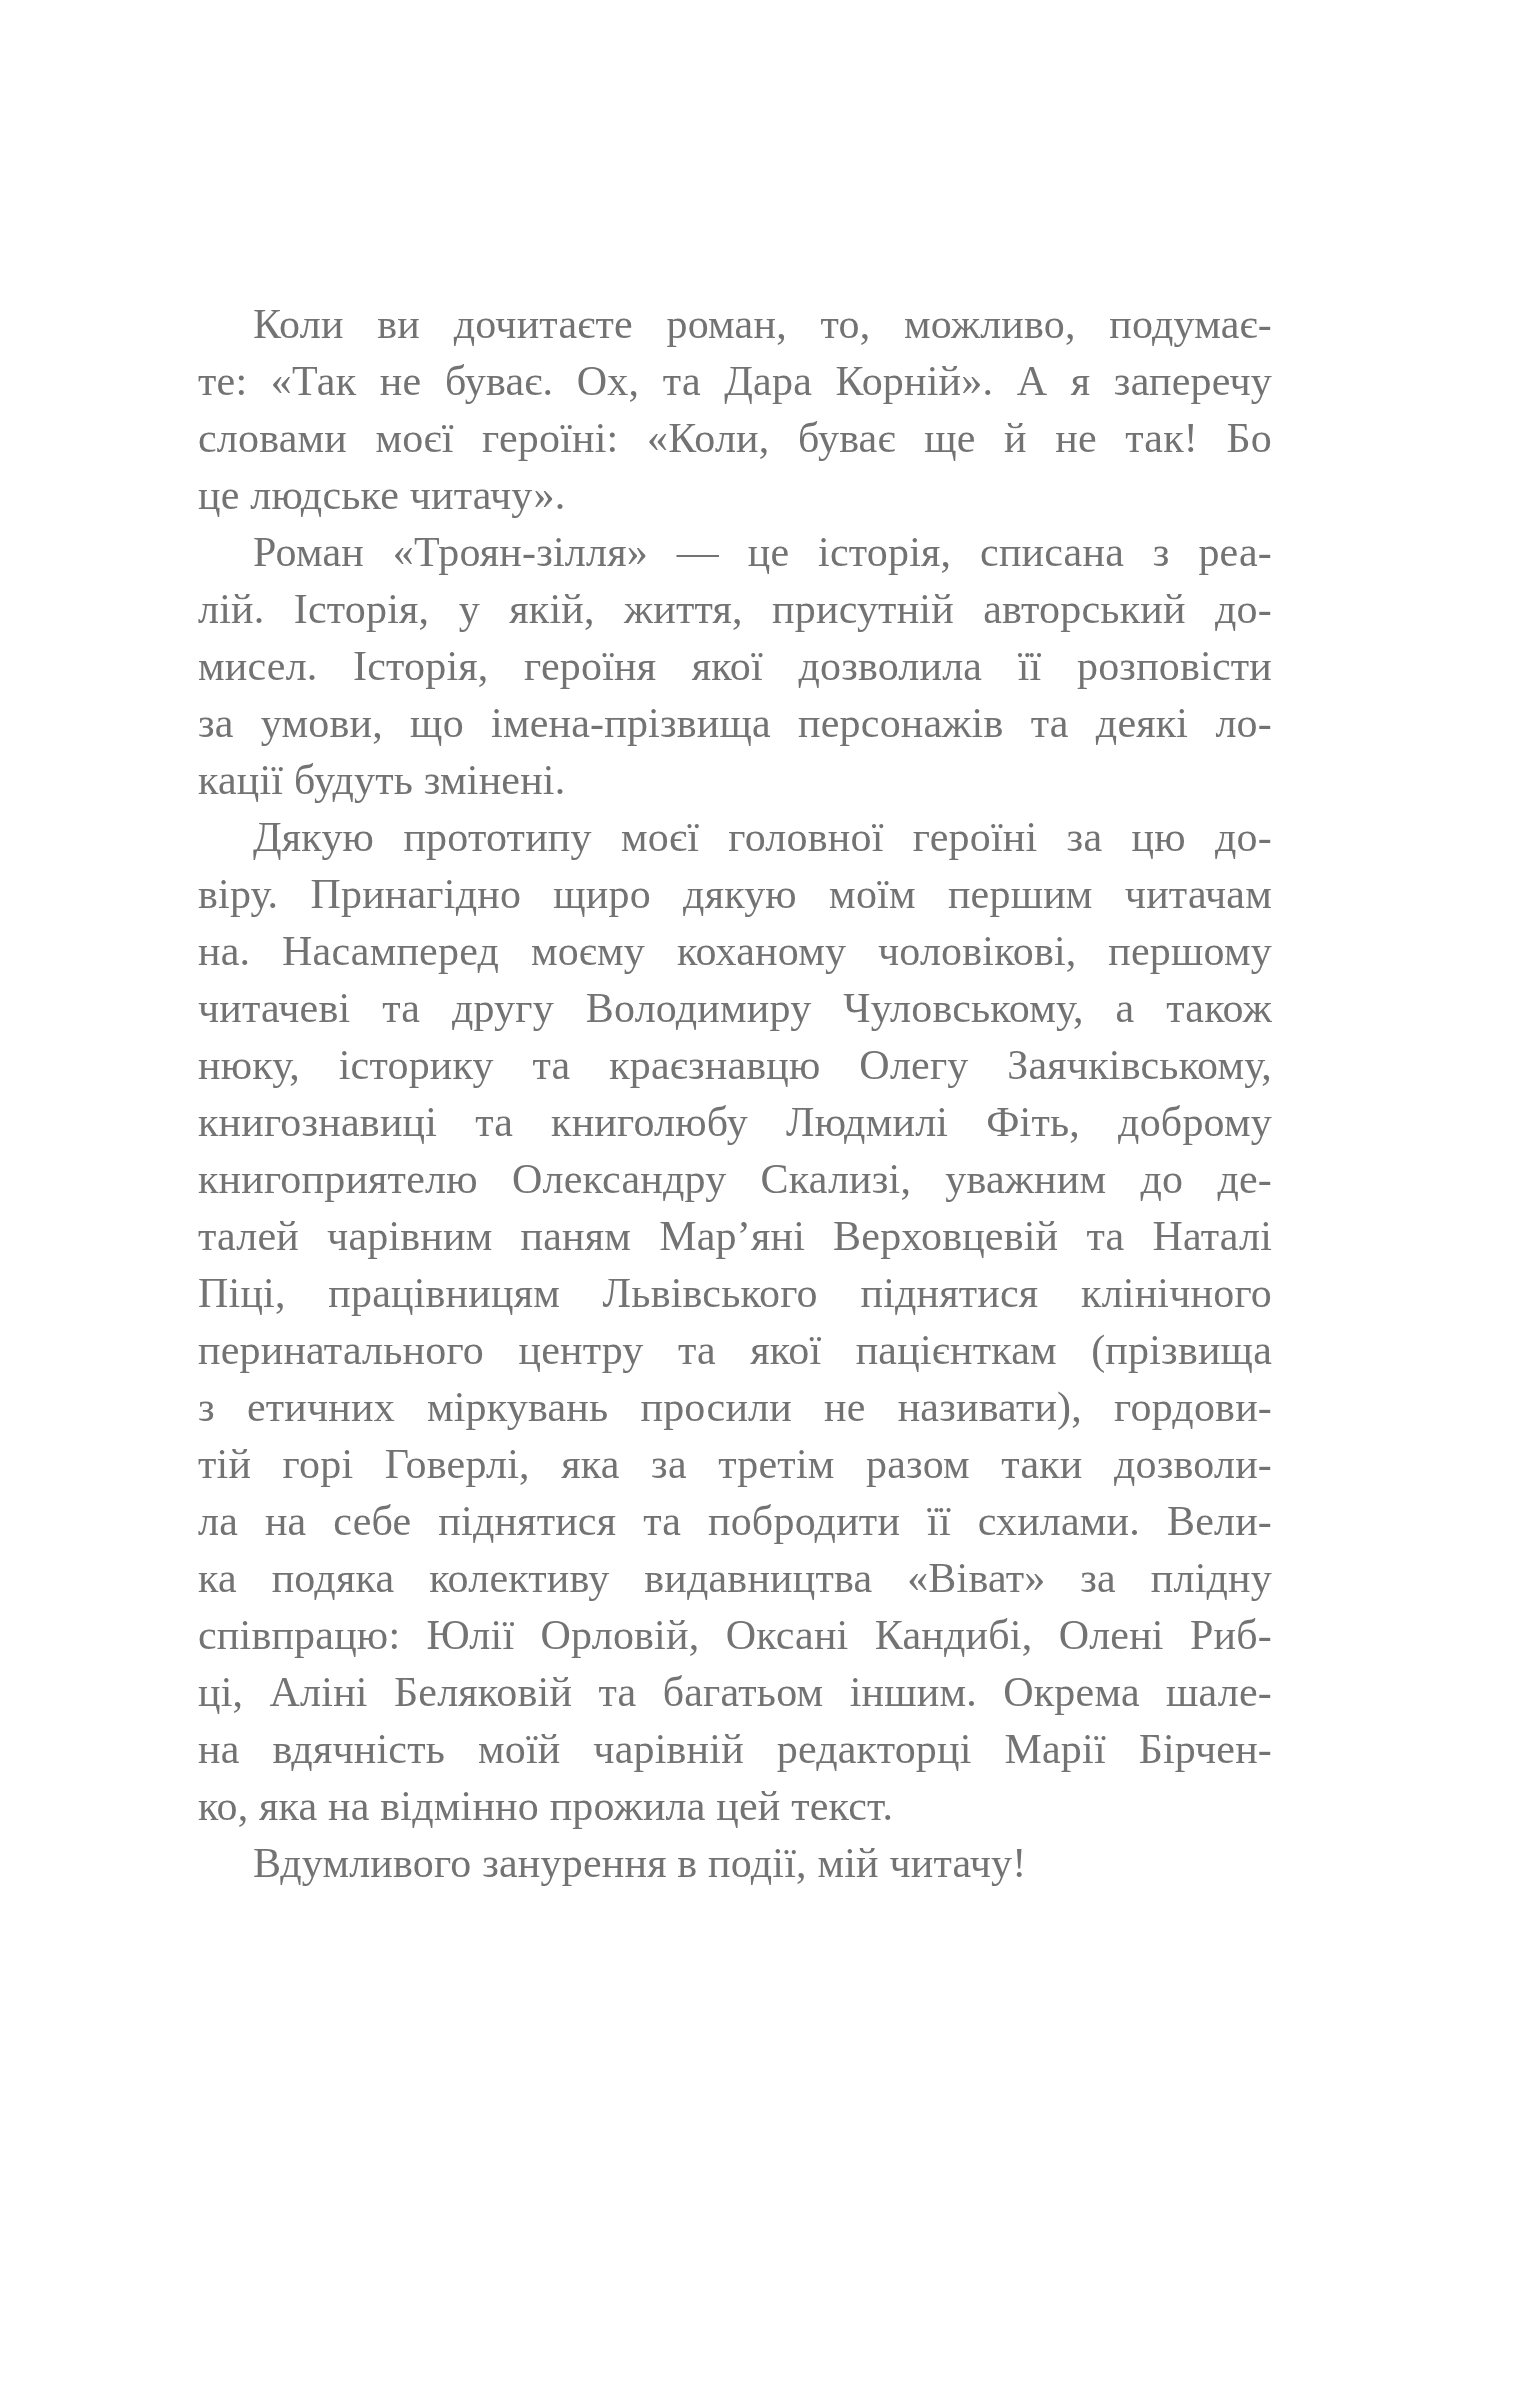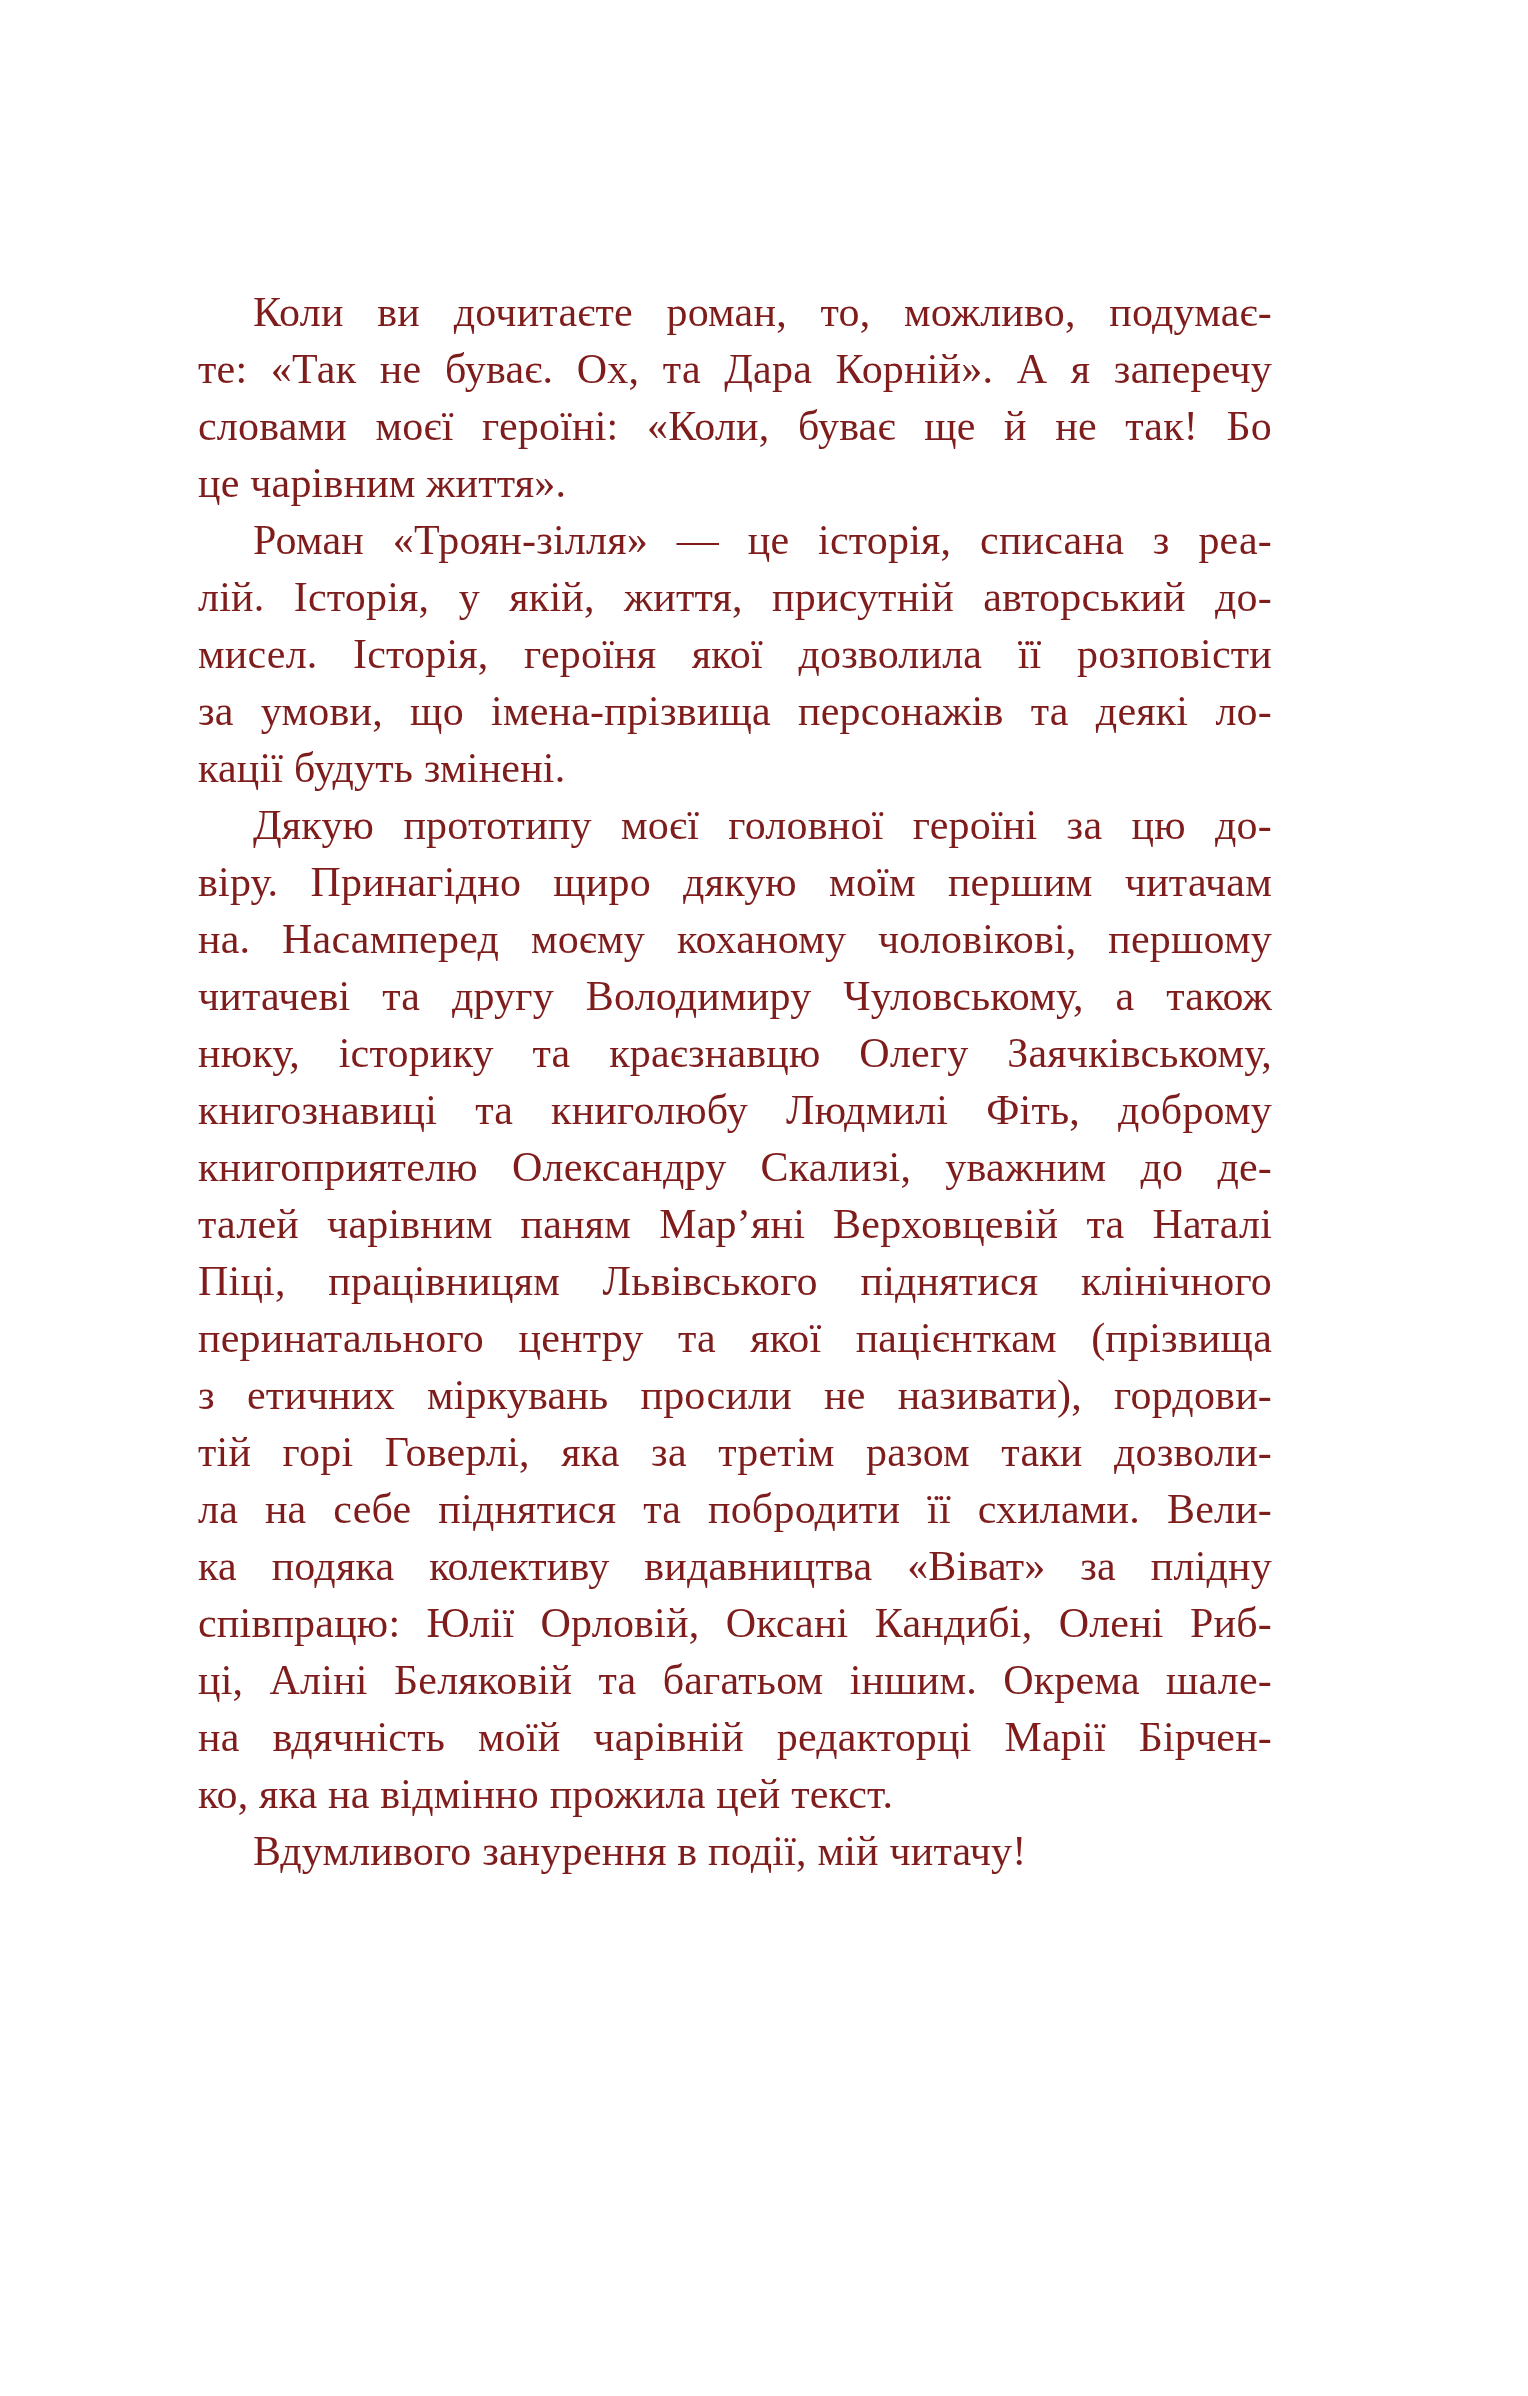--- a/index.html
+++ b/index.html
@@ -15,23 +15,23 @@
     overflow: hidden;
   }
   .page {
     position: absolute;
     inset: 0;
     background: #ffffff;
   }
   .text-block {
     position: absolute;
     left: 198px;
-    top: 284px;
+    top: 296px;
     width: 1074px;
-    color: #7f1d1d;
+    color: #737373;
     font-size: 42px;
     line-height: 57px;
     letter-spacing: 0.2px;
   }
   .paragraph {
     margin: 0;
     padding: 0;
   }
   .line {
     text-align: justify;
@@ -49,21 +49,21 @@
 </style>
 </head>
 <body>
 
 <div class="page">
   <div class="text-block" id="text-block">
       <div class="paragraph">
         <div class="line indent">Коли ви дочитаєте роман, то, можливо, подумає-</div>
         <div class="line">те: «Так не буває. Ох, та Дара Корній». А я заперечу</div>
         <div class="line">словами моєї героїні: «Коли, буває ще й не так! Бо</div>
-        <div class="line last">це чарівним життя».</div>
+        <div class="line last">це людське читачу».</div>
       </div>
       <div class="paragraph">
         <div class="line indent">Роман «Троян-зілля» — це історія, списана з реа-</div>
         <div class="line">лій. Історія, у якій, життя, присутній авторський до-</div>
         <div class="line">мисел. Історія, героїня якої дозволила її розповісти</div>
         <div class="line">за умови, що імена-прізвища персонажів та деякі ло-</div>
         <div class="line last">кації будуть змінені.</div>
       </div>
       <div class="paragraph">
         <div class="line indent">Дякую прототипу моєї головної героїні за цю до-</div>

